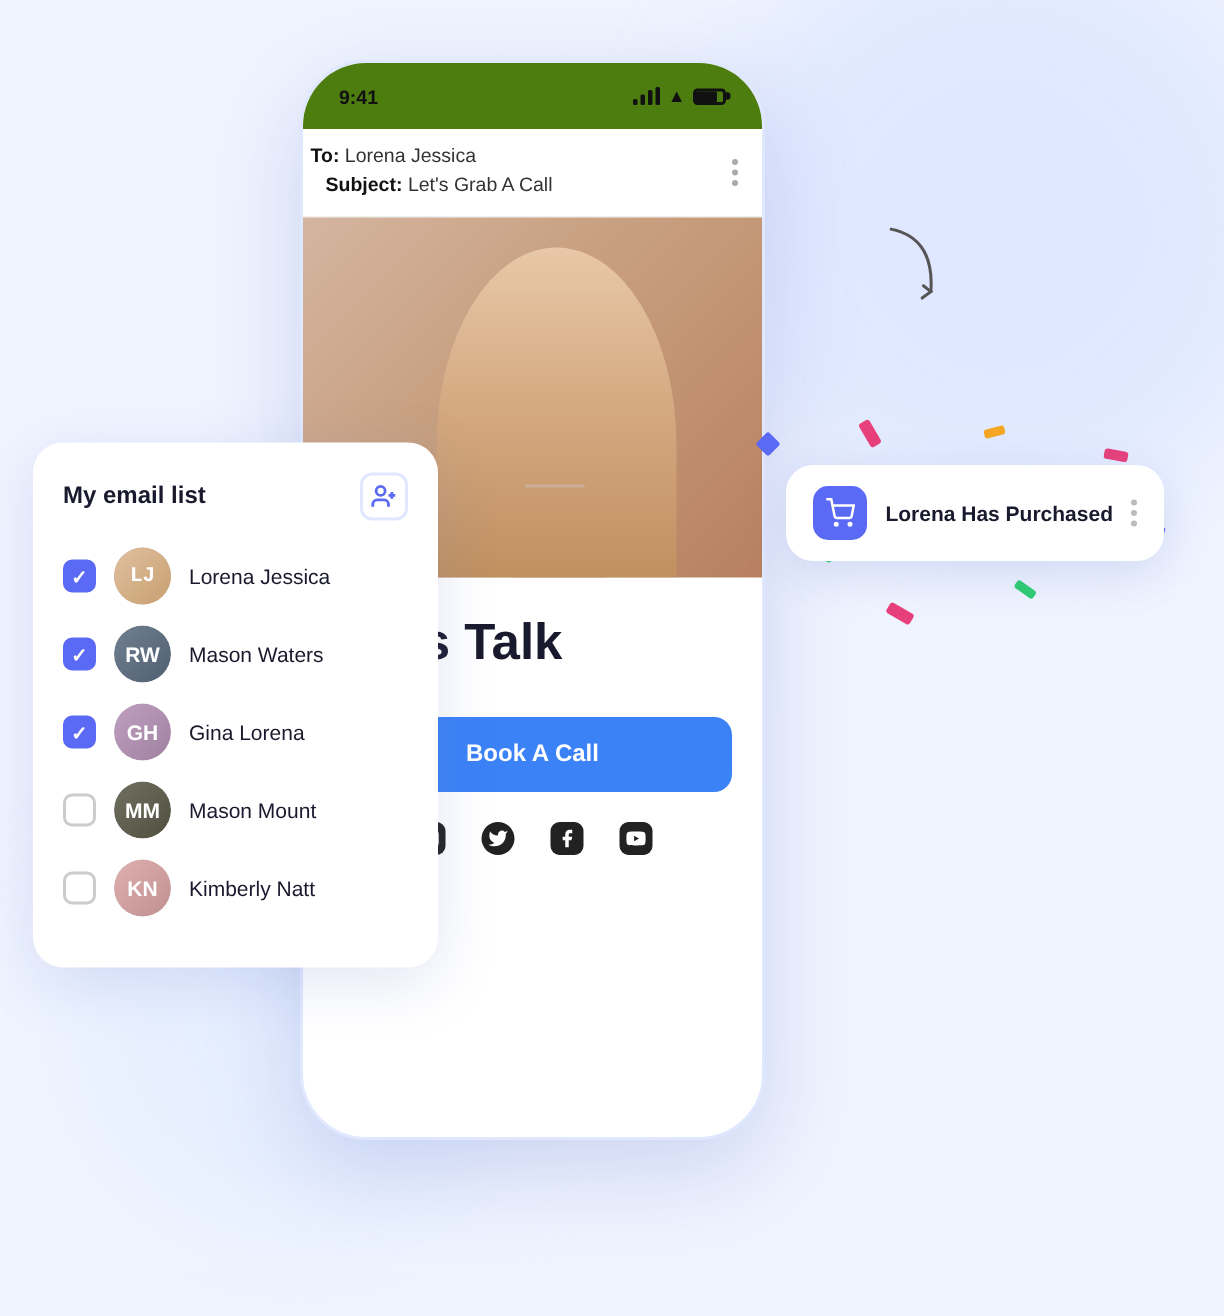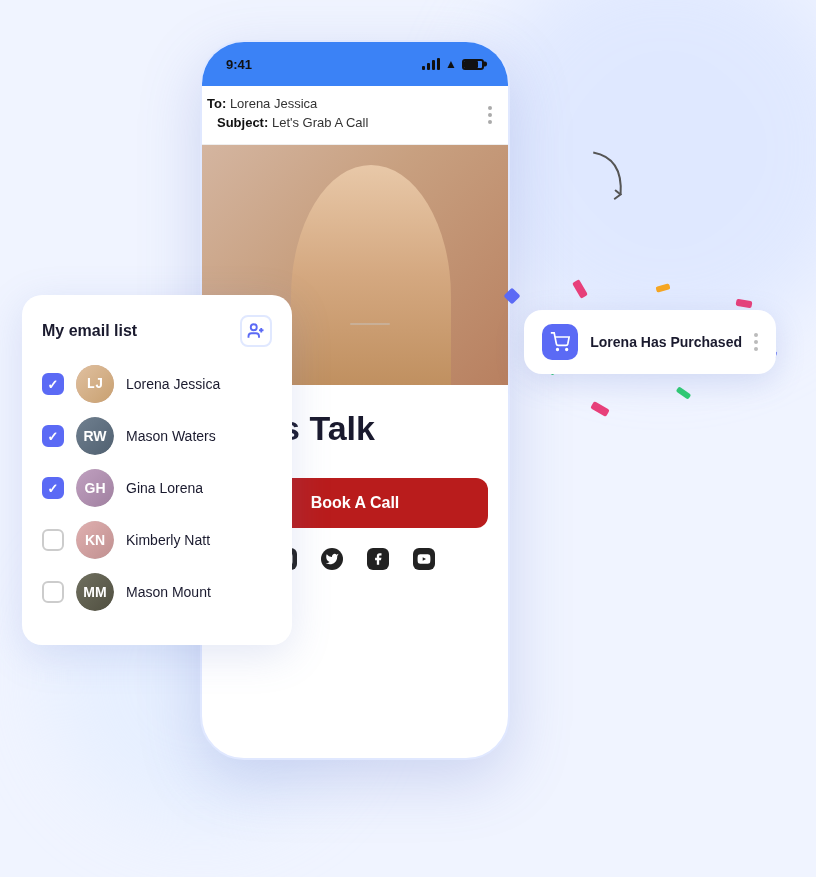--- a/index.html
+++ b/index.html
@@ -26,21 +26,21 @@
       width: 310px;
       height: 720px;
       background: white;
       border-radius: 44px;
       box-shadow: 0 20px 60px rgba(100,120,200,0.25);
       overflow: hidden;
       border: 2px solid #e0e8ff;
     }
 
     .phone-notch-bar {
-      background: #3b82f6;
+      background: #4d7c0f;
       height: 44px;
       display: flex;
       align-items: center;
       justify-content: space-between;
       padding: 0 24px;
       position: relative;
       z-index: 10;
     }
 
     .phone-time {
@@ -177,21 +177,21 @@
     }
 
     .divider-line {
       width: 40px;
       height: 2px;
       background: #ddd;
       margin-bottom: 20px;
     }
 
     .book-call-btn {
-      background: #b91c1c;
+      background: #3b82f6;
       color: white;
       border: none;
       width: 100%;
       padding: 16px;
       border-radius: 12px;
       font-size: 16px;
       font-weight: 600;
       cursor: pointer;
       margin-bottom: 20px;
     }
@@ -568,31 +568,31 @@
         </div>
         <div class="avatar">
           <div class="avatar-face" style="background:linear-gradient(135deg,#c0a0c0,#a080a0);">GH</div>
         </div>
         <span class="contact-name">Gina Lorena</span>
       </div>
 
       <div class="contact-item">
         <div class="checkbox unchecked"></div>
         <div class="avatar">
-          <div class="avatar-face" style="background:linear-gradient(135deg,#e0b0b0,#c09090);">KN</div>
-        </div>
-        <span class="contact-name">Kimberly Natt</span>
+          <div class="avatar-face" style="background:linear-gradient(135deg,#707060,#504f40);">MM</div>
+        </div>
+        <span class="contact-name">Mason Mount</span>
       </div>
 
       <div class="contact-item">
         <div class="checkbox unchecked"></div>
         <div class="avatar">
-          <div class="avatar-face" style="background:linear-gradient(135deg,#707060,#504f40);">MM</div>
-        </div>
-        <span class="contact-name">Mason Mount</span>
+          <div class="avatar-face" style="background:linear-gradient(135deg,#e0b0b0,#c09090);">KN</div>
+        </div>
+        <span class="contact-name">Kimberly Natt</span>
       </div>
 
     </div>
   </div>
 
   <div class="arrow-curve">
     <svg width="60" height="60" viewBox="0 0 60 60" fill="none">
       <path d="M10 10 Q 40 5, 50 40" stroke="#555" stroke-width="2" fill="none" stroke-dasharray="0"></path>
       <path d="M44 38 L50 40 L46 46" stroke="#555" stroke-width="2" fill="none" stroke-linecap="round"></path>
     </svg>

